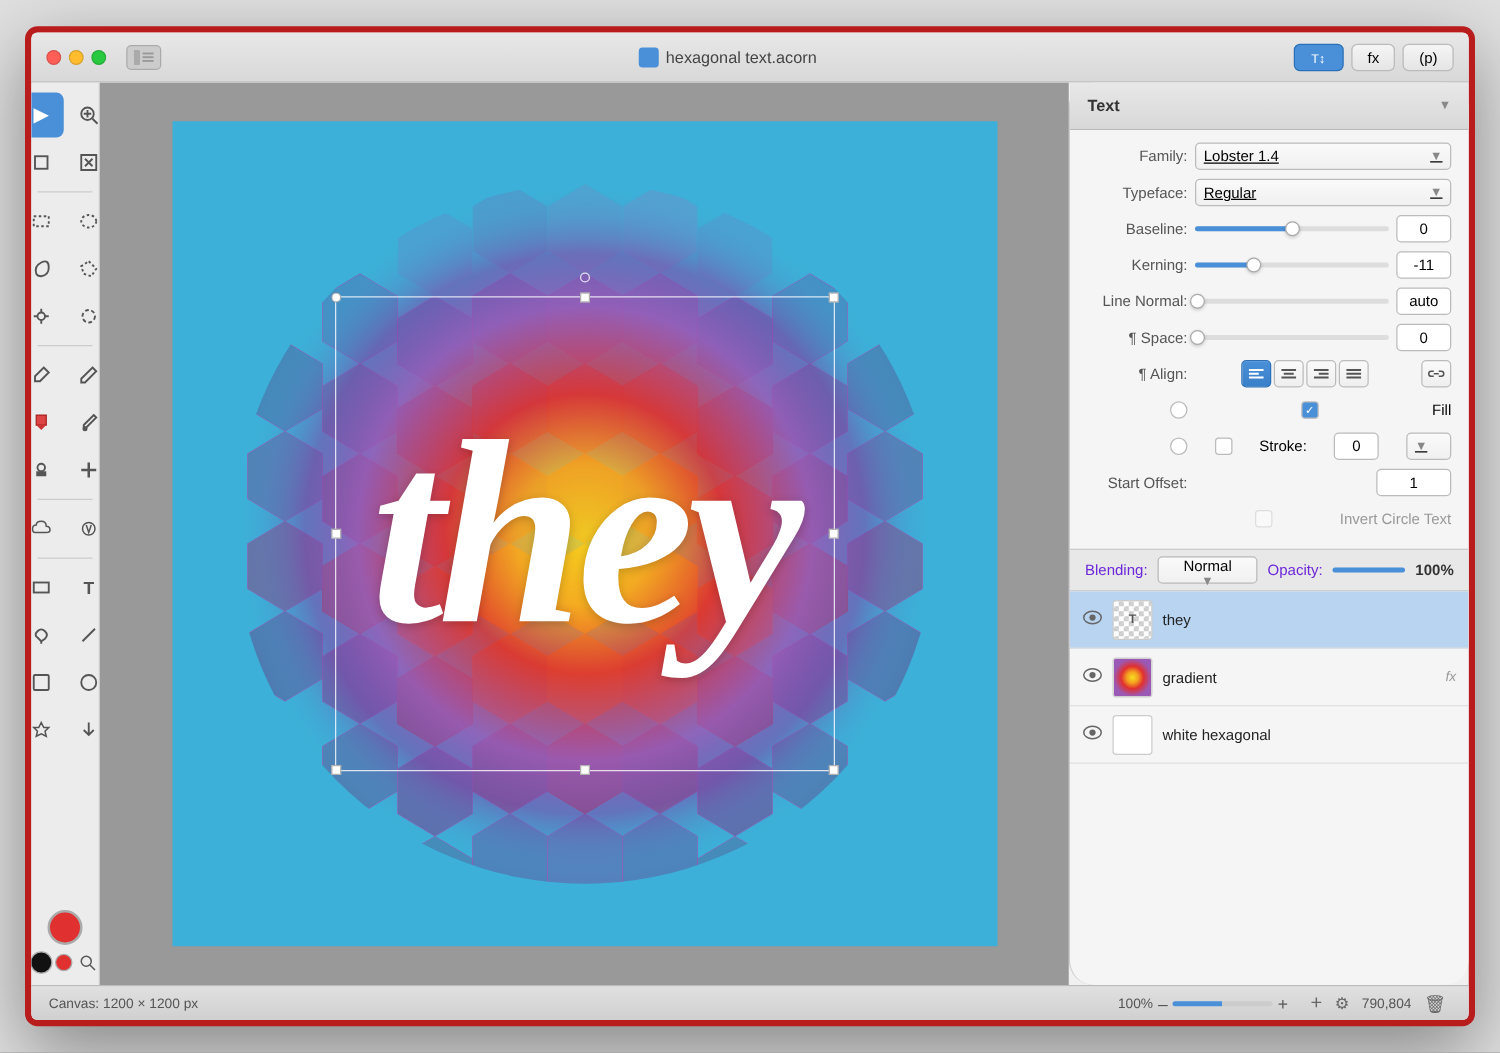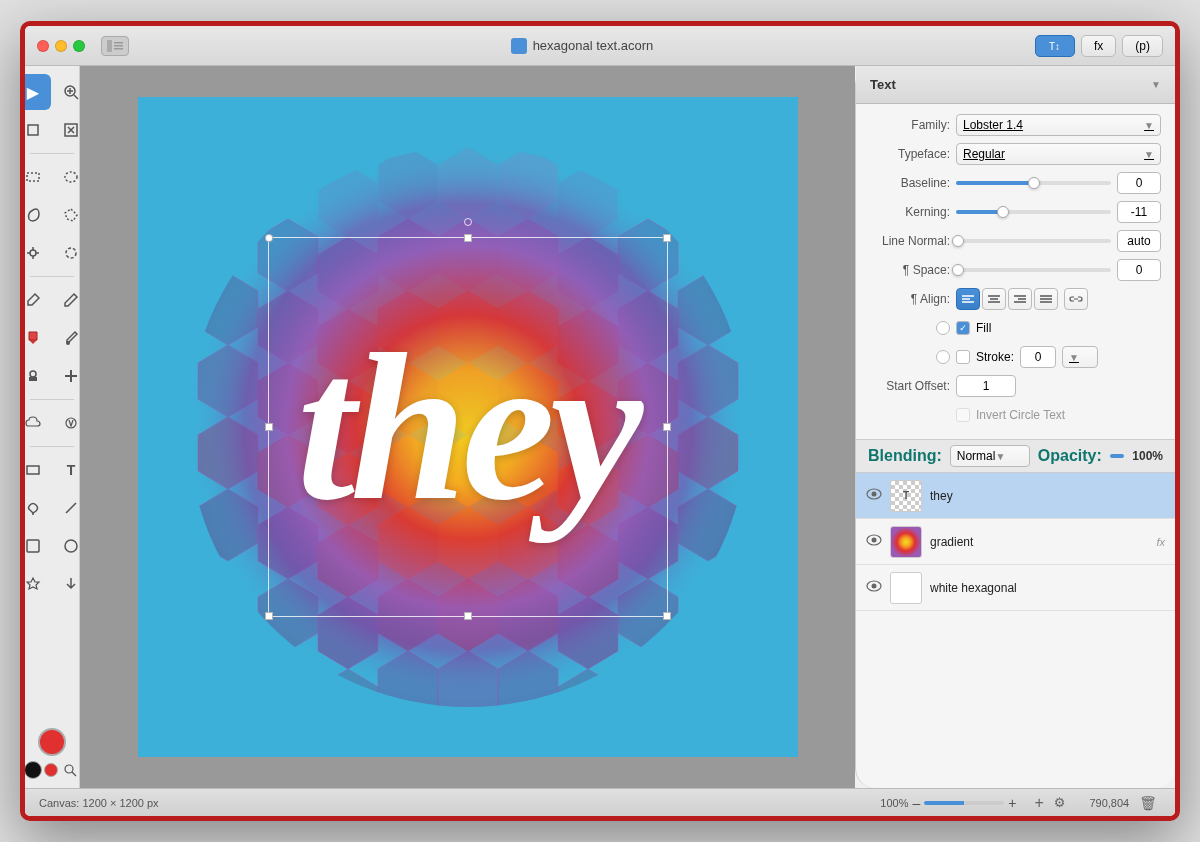--- a/index.html
+++ b/index.html
@@ -210,20 +210,21 @@
       flex-direction: column;
       gap: 7px;
       overflow-y: auto;
       flex: 1;
     }
     .panel-row {
       display: flex;
       align-items: center;
       gap: 6px;
       min-height: 22px;
+      justify-content: space-between;
     }
     .panel-label {
       text-align: right;
       color: #555;
       font-size: 12px;
       flex-shrink: 0;
     }
     .panel-label-w { width: 80px; }
     .dropdown-select {
       flex: 1;
@@ -349,31 +350,32 @@
       height: 34px;
       background: #e8e8e8;
       border-top: 1px solid #ccc;
       border-bottom: 1px solid #ccc;
       display: flex;
       align-items: center;
       padding: 0 12px;
       gap: 8px;
       flex-shrink: 0;
     }
-    .blend-label { font-size: 16px; color: #0f766e; font-weight: bold; }
+    .blend-label { font-size: 12px; color: #6d28d9; }
     .blend-select {
       height: 22px;
       background: linear-gradient(to bottom, #fafafa, #f0f0f0);
       border: 1px solid #bbb;
       border-radius: 4px;
       padding: 0 6px;
       font-size: 12px;
       display: flex; align-items: center; gap: 0;
       cursor: pointer;
       min-width: 80px;
+      flex-direction: column;
     }
     .opacity-val { font-size: 12px; font-weight: 600; color: #333; }
     
     .layers-area {
       flex: 1;
       overflow-y: auto;
     }
     .layer-row {
       height: 46px;
       display: flex;
@@ -993,17 +995,17 @@
     <span>Canvas: 1200 × 1200 px</span>
     <div class="zoom-controls">
       <span>100%</span>
       <div style="font-size:14px; cursor:pointer; color:#555;">–</div>
       <div class="zoom-slider" style="width:80px;height:4px;background:linear-gradient(to right,#4a90d9 50%,#ccc 50%);border-radius:2px; cursor:pointer;"></div>
       <div style="font-size:14px; cursor:pointer; color:#555;">+</div>
     </div>
     <div class="bottom-actions">
       <span style="font-size:16px; cursor:pointer; color:#666; padding:0 2px;">+</span>
       <span style="font-size:13px; cursor:pointer; color:#666; padding:0 2px;">⚙</span>
-      <span style="margin-left:16px;">790,804</span>
+      <span style="margin-left:2px;">790,804</span>
       <span style="font-size:14px; cursor:pointer; color:#666; margin-left:auto; padding:0 4px;">🗑</span>
     </div>
   </div>
 </div>
 
 </body></html>

